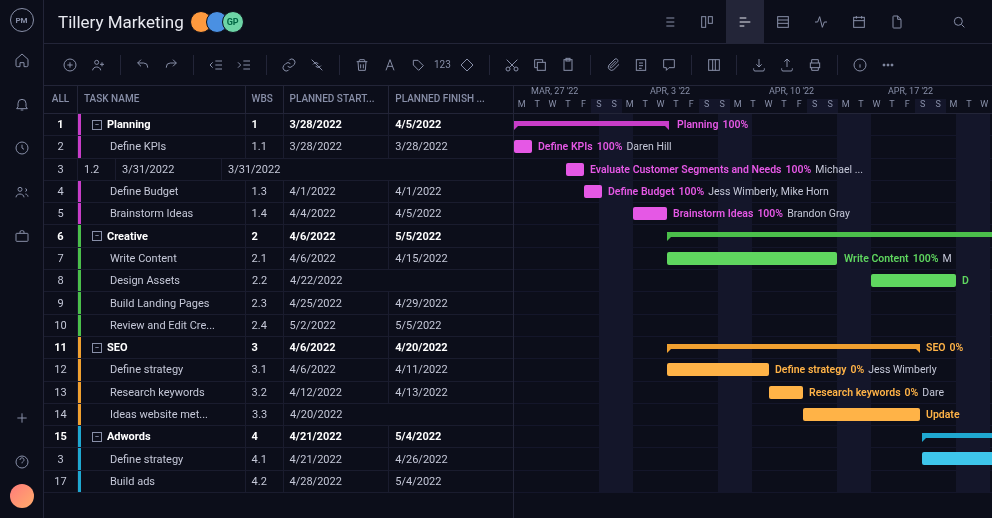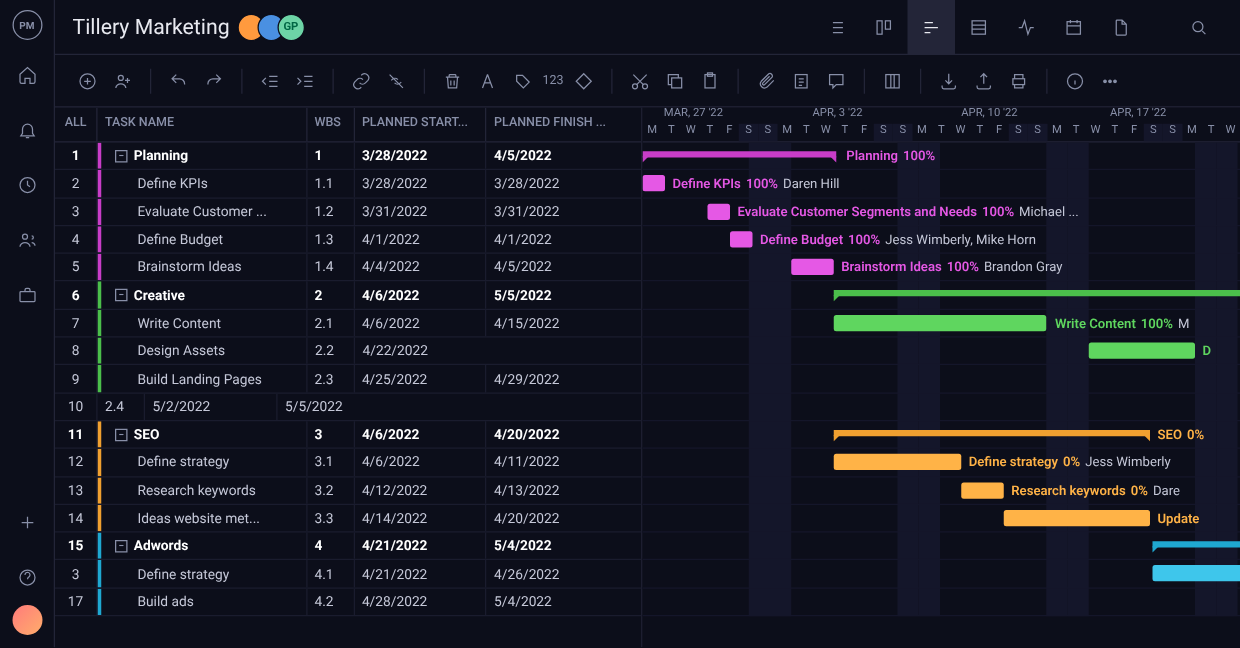--- a/index.html
+++ b/index.html
@@ -515,25 +515,20 @@
                 <span class="color-bar" style="background:#c83dc8"></span>
                 <span style="width:26px;display:inline-block"></span>
                 <span>Define KPIs</span>
               </div>
               <div class="col-wbs">1.1</div>
               <div class="col-start">3/28/2022</div>
               <div class="col-finish">3/28/2022</div>
             </div>
             <div class="grid-row">
               <div class="col-all" style="justify-content:center">3</div>
-              <div class="col-name">
-                <span class="color-bar" style="background:#c83dc8"></span>
-                <span style="width:26px;display:inline-block"></span>
-                <span>Evaluate Customer ...</span>
-              </div>
               <div class="col-wbs">1.2</div>
               <div class="col-start">3/31/2022</div>
               <div class="col-finish">3/31/2022</div>
             </div>
             <div class="grid-row">
               <div class="col-all" style="justify-content:center">4</div>
               <div class="col-name">
                 <span class="color-bar" style="background:#c83dc8"></span>
                 <span style="width:26px;display:inline-block"></span>
                 <span>Define Budget</span>
@@ -592,20 +587,25 @@
                 <span class="color-bar" style="background:#4bbf4b"></span>
                 <span style="width:26px;display:inline-block"></span>
                 <span>Build Landing Pages</span>
               </div>
               <div class="col-wbs">2.3</div>
               <div class="col-start">4/25/2022</div>
               <div class="col-finish">4/29/2022</div>
             </div>
             <div class="grid-row">
               <div class="col-all" style="justify-content:center">10</div>
+              <div class="col-name">
+                <span class="color-bar" style="background:#4bbf4b"></span>
+                <span style="width:26px;display:inline-block"></span>
+                <span>Review and Edit Cre...</span>
+              </div>
               <div class="col-wbs">2.4</div>
               <div class="col-start">5/2/2022</div>
               <div class="col-finish">5/5/2022</div>
             </div>
             <div class="grid-row group">
               <div class="col-all" style="justify-content:center">11</div>
               <div class="col-name">
                 <span class="color-bar" style="background:#f0a030"></span>
                 <span style="width:8px;display:inline-block"></span>
                 <span class="expand-icon">−</span>
@@ -638,21 +638,20 @@
               <div class="col-finish">4/13/2022</div>
             </div>
             <div class="grid-row">
               <div class="col-all" style="justify-content:center">14</div>
               <div class="col-name">
                 <span class="color-bar" style="background:#f0a030"></span>
                 <span style="width:26px;display:inline-block"></span>
                 <span>Ideas website met...</span>
               </div>
               <div class="col-wbs">3.3</div>
-              <div class="col-start">4/14/2022</div>
               <div class="col-finish">4/20/2022</div>
             </div>
             <div class="grid-row group">
               <div class="col-all" style="justify-content:center">15</div>
               <div class="col-name">
                 <span class="color-bar" style="background:#1fa8d1"></span>
                 <span style="width:8px;display:inline-block"></span>
                 <span class="expand-icon">−</span>
                 <span>Adwords</span>
               </div>

